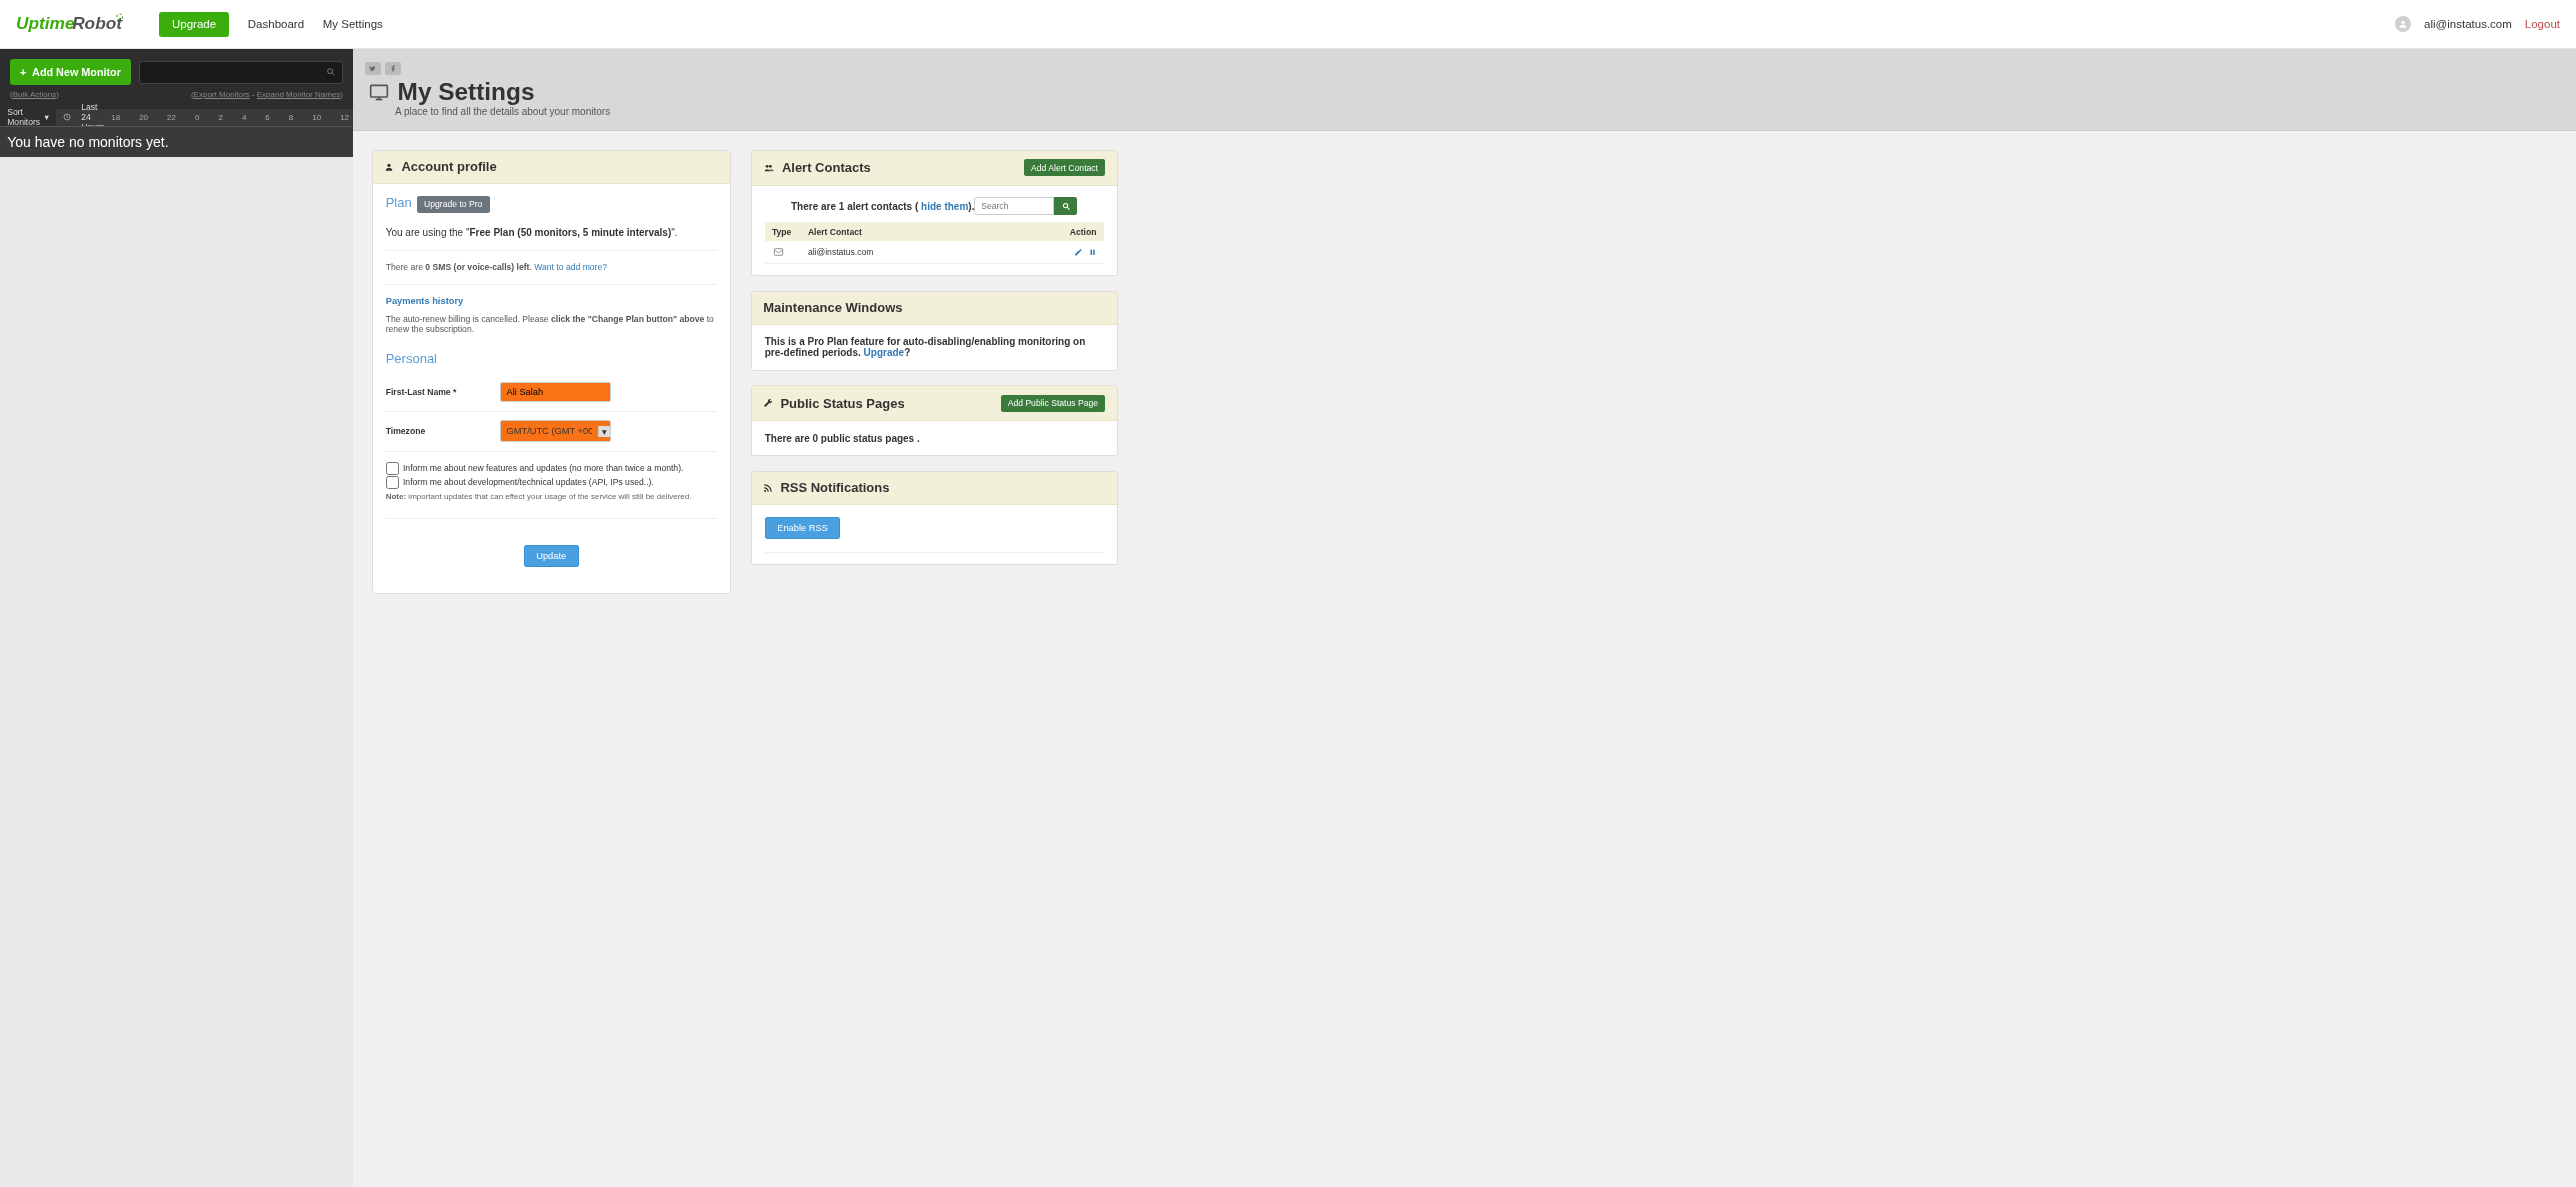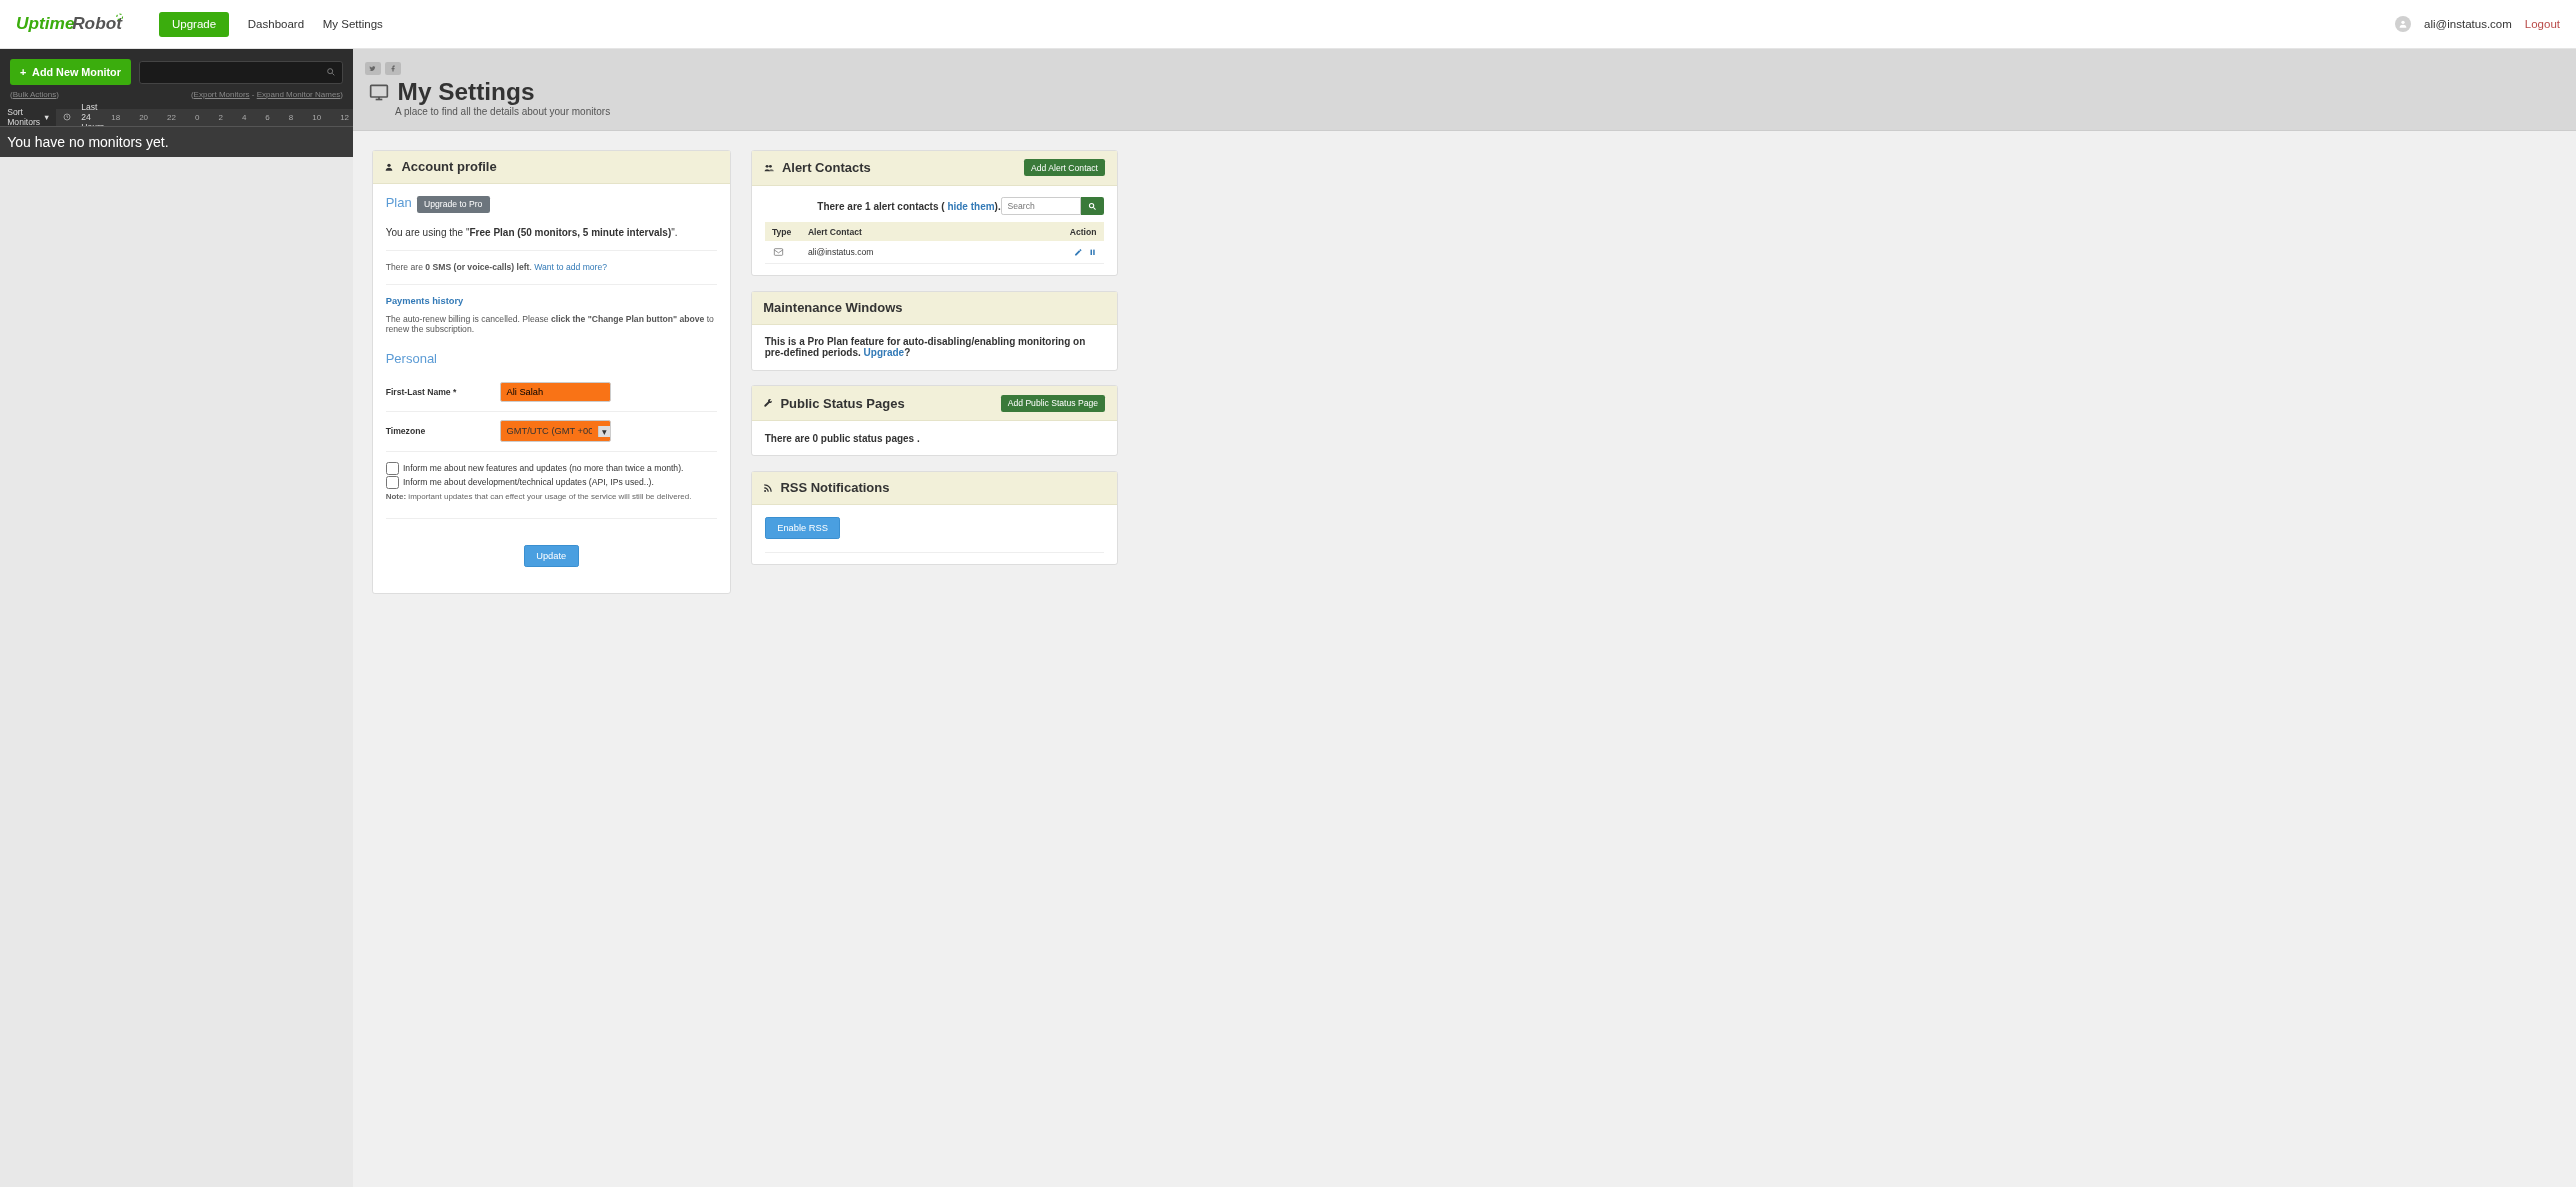--- a/index.html
+++ b/index.html
@@ -270,21 +270,21 @@
                     <circle cx="16" cy="8" r="3.5"></circle>
                     <path d="M2 20c0-3 3-5 6-5s6 2 6 5H2z"></path>
                     <path d="M12 20c0-3 3-5 6-5s6 2 6 5H12z" opacity=".7"></path>
                   </svg>
               </span>
               <span>Alert Contacts</span>
             </h2>
             <button class="btn-green-sm">Add Alert Contact</button>
           </div>
           <div class="panel-body">
-            <div style="display:flex; justify-content:flex-end; align-items:center;">
+            <div style="display:flex; justify-content:center; align-items:center;">
               <div style="font-weight:bold; font-size:10px;">
                 <span>There are 1 alert contacts ( </span><span class="link" style="font-weight:bold">hide them</span><span>).</span>
               </div>
               <div class="alert-search">
                 <input type="text" placeholder="Search" style="">
                 <button>
                   <svg width="8.6" height="8.6" viewBox="0 0 24 24" fill="none" stroke="#fff" stroke-width="3">
                       <circle cx="10" cy="10" r="6"></circle>
                       <line x1="15" y1="15" x2="21" y2="21"></line>
                     </svg>

